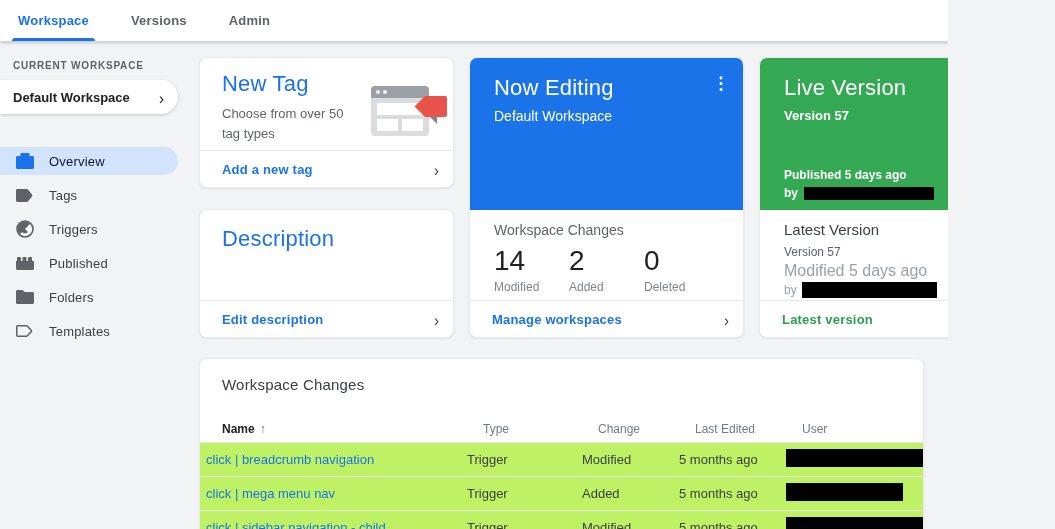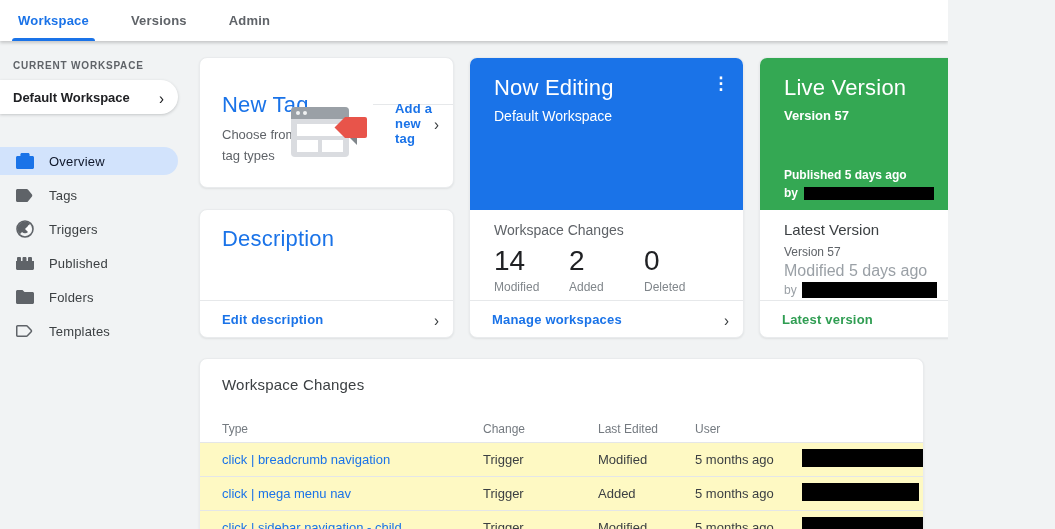--- a/index.html
+++ b/index.html
@@ -44,21 +44,21 @@
     box-shadow:0 1px 2px rgba(60,64,67,.10); overflow:hidden; }
   .col-left { width:255px; display:flex; flex-direction:column; gap:21px; flex-shrink:0; }
 
   .card-action { border-top:1px solid #e6e8ea; height:37px; display:flex; align-items:center;
     justify-content:space-between; padding:0 14px 0 22px; cursor:pointer; }
   .card-action .action-label { font-size:13px; font-weight:bold; color:#1a73e8; letter-spacing:.2px; }
   .card-action .chev { color:#3c4043; }
   .card-action.green .action-label { color:#2f9d52; }
 
   
-  .card.new-tag { height:131px; display:flex; flex-direction:row;align-items:center; }
+  .card.new-tag { height:131px; display:flex; flex-direction:column; }
   .nt-body { flex:1; position:relative; padding:13px 16px 0 22px; }
   .card-title-blue { font-size:22px; color:#1a73e8; letter-spacing:.2px; }
   .nt-sub { margin-top:7px; width:135px; font-size:13px; line-height:1.55; color:#5f6368; }
   .nt-illustration { position:absolute; top:26px; right:6px; }
 
   
   .card.description { height:129px; display:flex; flex-direction:column; }
   .desc-body { flex:1; padding:16px 16px 0 22px; }
 
   
@@ -93,21 +93,21 @@
   .latest-by .redact { width:135px; height:16px; margin-left:5px; }
 
   
   .card.table-card { margin-top:20px; height:230px; padding-top:17px; }
   .table-title { margin-left:22px; font-size:15px; color:#3c4043; letter-spacing:.2px; }
   .tgrid { display:grid; grid-template-columns:261px 115px 97px 107px 1fr 48px; align-items:center; }
   .thead { margin-top:22px; height:27px; padding-left:22px; }
   .th { font-size:12px; color:#747a80; }
   .th.sorted { color:#202124; font-weight:bold; }
   .sort-arrow { color:#5f6368; font-weight:normal; margin-left:5px; font-size:12px; }
-  .trow { height:34px; padding-left:22px; border-top:1px solid #e4e6e8; background:#fef9c3; }
+  .trow { height:34px; padding-left:6px; border-top:1px solid #e4e6e8; background:#bef264; }
   .td { font-size:13px; color:#3c4043; }
   .td.link { color:#1a73e8; cursor:pointer; }
   .user-redact { height:18px; background:#000; }
   .row-kebab { color:#5f6368; font-size:15px; font-weight:bold; text-align:center; cursor:pointer; }
 </style>
 </head>
 <body>
 
 <div class="app">
 
@@ -276,20 +276,23 @@
             <span class="action-label">Latest version</span>
             <span class="chev">›</span>
           </div>
         </section>
       </div>
 
       <section class="card table-card">
         <div class="table-title">Workspace Changes</div>
 
         <div class="tgrid thead">
+          <div class="th sorted">
+            <span>Name</span><span class="sort-arrow">↑</span>
+          </div>
           <div class="th">Type</div>
           <div class="th">Change</div>
           <div class="th">Last Edited</div>
           <div class="th">User</div>
           <div class="th"></div>
         </div>
 
         <div class="tgrid trow">
           <div class="td link">click | breadcrumb navigation</div>
           <div class="td">Trigger</div>

